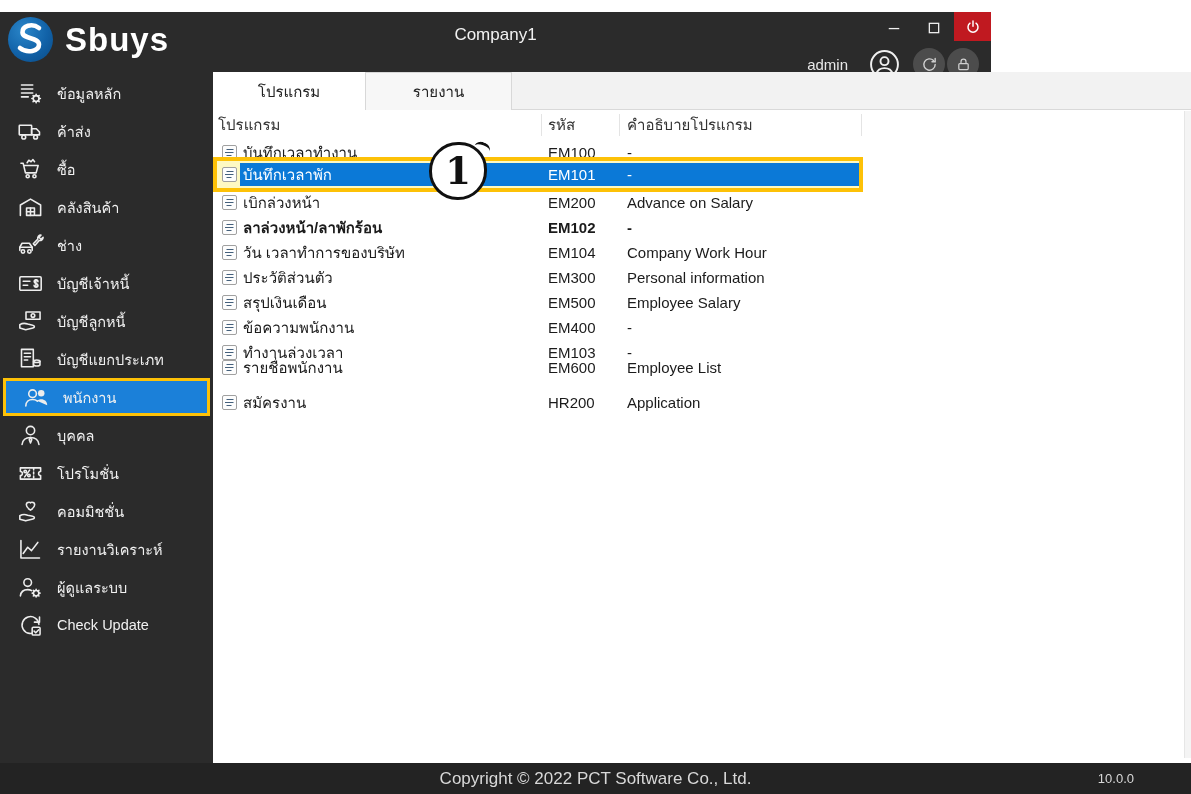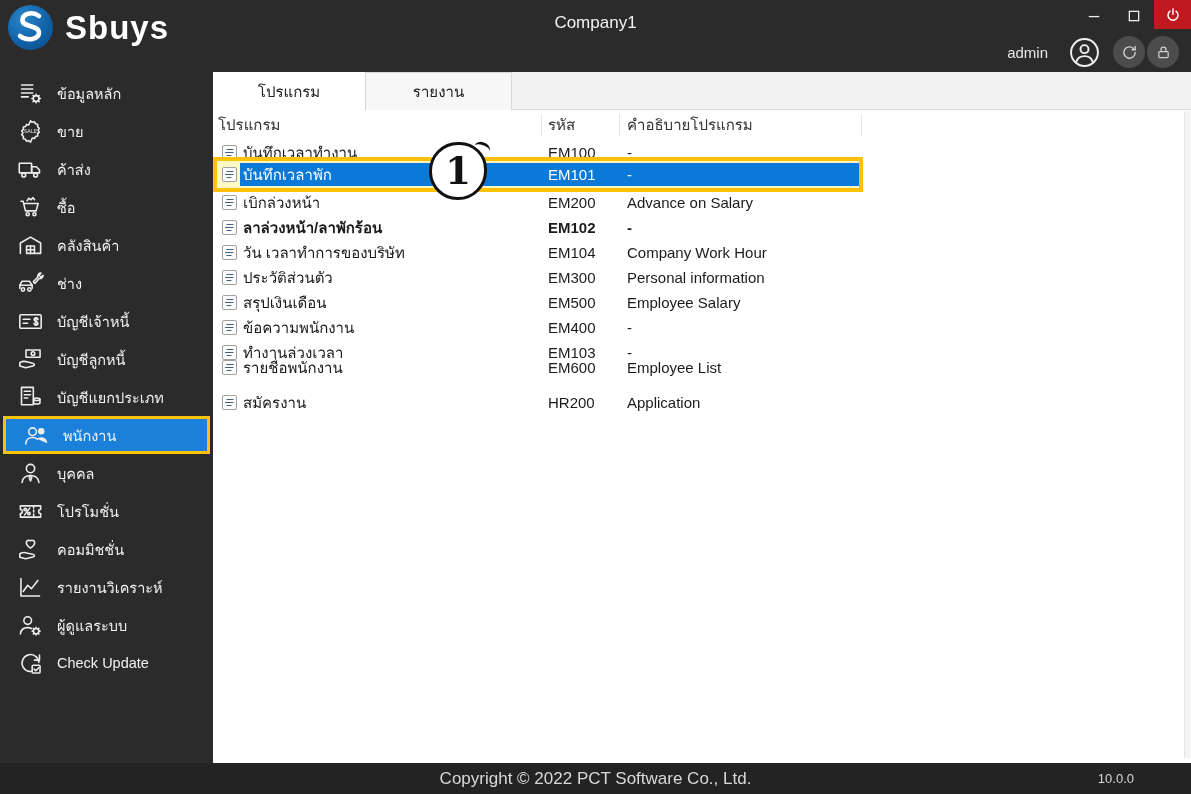--- a/index.html
+++ b/index.html
@@ -5,21 +5,21 @@
   :root{
     --dark:#2b2b2b; --botbg:#232323; --selblue:#0b79d7; --sbblue:#1b80d9;
     --yellow:#fdc107; --red:#c01920; --logoblue:#1162a8;
   }
   *{box-sizing:border-box}
   html,body{margin:0;padding:0;background:#888}
   .app{position:relative;width:1191px;height:794px;margin:0 auto;background:#fff;
        font-family:"Liberation Sans","DejaVu Sans",sans-serif;overflow:hidden}
 
   
-  .topbar{position:absolute;left:0;top:0;width:1191px;height:72px;background:var(--dark)}
+  .topbar{position:absolute;left:0;top:12px;width:991px;height:72px;background:var(--dark)}
   .logo{position:absolute;left:8px;top:5px;display:flex;align-items:center;gap:12px}
   .logo-circle{width:45px;height:45px;border-radius:50%;
      background:radial-gradient(circle at 35% 30%,#2a86c9 0%,var(--logoblue) 55%,#0a4a85 100%);
      display:flex;align-items:center;justify-content:center}
   .logo-text{color:#fff;font-size:33px;font-weight:bold;letter-spacing:1px;line-height:45px}
   .win-title{position:absolute;top:13px;left:0;right:0;text-align:center;color:#f2f2f2;font-size:17px}
   .winbtn{position:absolute;top:5px;width:26px;height:22px;background:none;border:none;padding:0;
           display:flex;align-items:center;justify-content:center;cursor:pointer}
   .winbtn.min{right:84px}
   .winbtn.max{right:44px}
@@ -139,29 +139,20 @@
             <path d="M4 4.5h10M4 8h10M4 11.5h10M4 15h6"></path>
             <circle cx="17" cy="16.5" r="2.6"></circle>
             <path d="M17 12.7v1.2M17 19.1v1.2M13.2 16.5h1.2M20.8 16.5h-1.2M14.3 13.8l.9.9M19.7 19.2l-.9-.9M14.3 19.2l.9-.9M19.7 13.8l-.9.9"></path>
           </svg>
         </span>
         <span>ข้อมูลหลัก</span>
       </div>
       <div class="sb-item">
         <span class="sb-icon">
           <svg width="27" height="27" viewBox="0 0 24 24" fill="none" stroke="#ededed" stroke-width="1.4" stroke-linecap="round" stroke-linejoin="round">
-            <path d="M12 2.5l1.6 1.3 2-.5.8 1.9 2 .4-.1 2.1 1.5 1.4-1.1 1.7 1.1 1.7-1.5 1.4.1 2.1-2 .4-.8 1.9-2-.5L12 21.5l-1.6-1.3-2 .5-.8-1.9-2-.4.1-2.1-1.5-1.4 1.1-1.7-1.1-1.7 1.5-1.4-.1-2.1 2-.4.8-1.9 2 .5z"></path>
-            <text x="12" y="13.6" text-anchor="middle" font-size="4.6" fill="#ededed" stroke="none" font-family="DejaVu Sans">SALE</text>
-          </svg>
-        </span>
-        <span>ขาย</span>
-      </div>
-      <div class="sb-item">
-        <span class="sb-icon">
-          <svg width="27" height="27" viewBox="0 0 24 24" fill="none" stroke="#ededed" stroke-width="1.4" stroke-linecap="round" stroke-linejoin="round">
             <rect x="2" y="6.5" width="11" height="8.5" rx="0.5"></rect>
             <path d="M13 9.5h4.2l2.8 3v2.5H13z"></path>
             <circle cx="6" cy="17" r="1.7"></circle>
             <circle cx="16.5" cy="17" r="1.7"></circle>
           </svg>
         </span>
         <span>ค้าส่ง</span>
       </div>
       <div class="sb-item">
         <span class="sb-icon">

